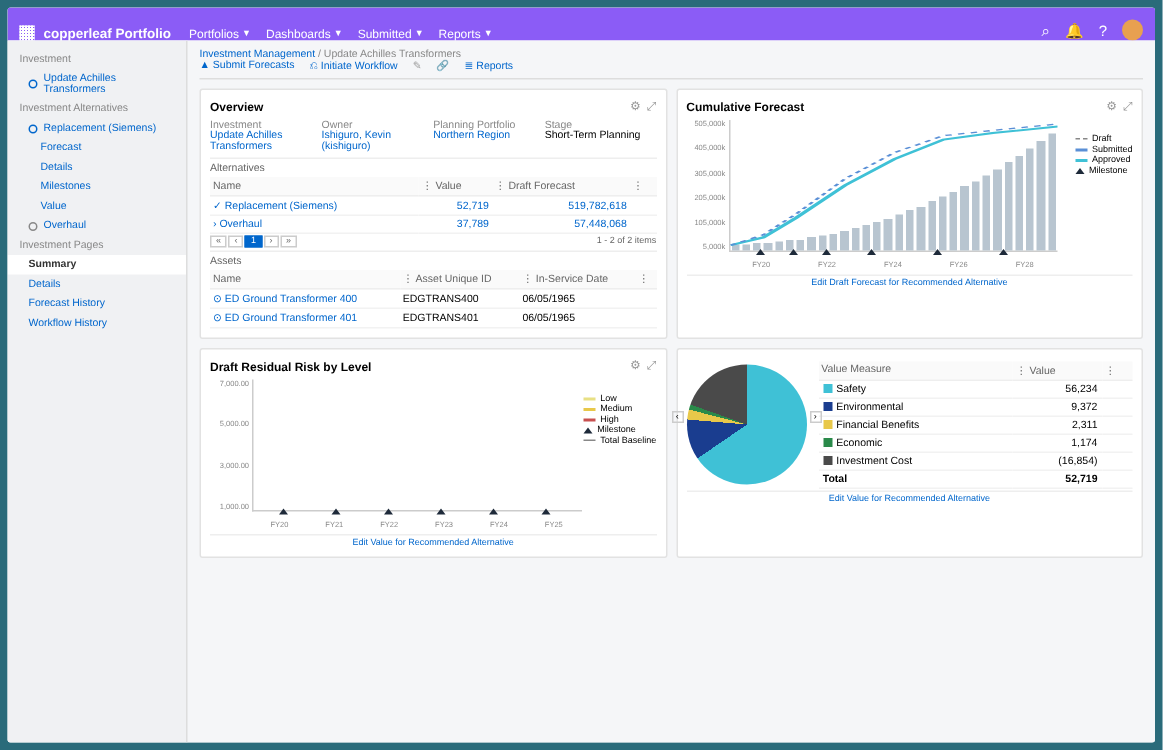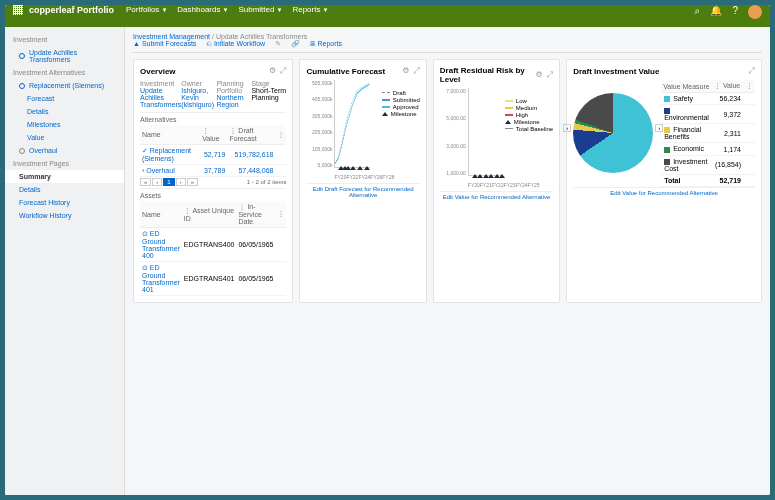--- a/index.html
+++ b/index.html
@@ -1,18 +1,18 @@
 <!DOCTYPE html>
 <html><head>
 <meta charset="utf-8">
 <style>
 *{margin:0;padding:0;box-sizing:border-box;font-family:Arial,Helvetica,sans-serif}
 body{background:#2a6b7a;width:775px;height:500px;overflow:hidden;font-size:8px}
 .app{background:#fff;width:765px;height:490px;margin:5px;border-radius:2px;overflow:hidden;display:flex;flex-direction:column}
-.topbar{background:#4d7c0f;height:22px;display:flex;align-items:flex-start;padding:0 8px;color:#fff}
+.topbar{background:#8b5cf6;height:22px;display:flex;align-items:flex-end;padding:0 8px;color:#fff}
 .appsicon{width:10px;height:10px;background:repeating-linear-gradient(#fff 0 1px,transparent 1px 2px),repeating-linear-gradient(90deg,#fff 0 1px,transparent 1px 2px);margin-right:6px}
 .logo{font-size:9px;font-weight:bold;margin-right:12px}
 .menuitem{font-size:8px;margin-right:10px;cursor:pointer;display:flex;align-items:center}
 .caret{font-size:6px;margin-left:2px}
 .spacer{flex:1}
 .ticon{margin-left:10px;cursor:pointer;font-size:10px}
 .avatar{width:14px;height:14px;border-radius:50%;background:#e8a050;margin-left:10px}
 .body{display:flex;flex:1;background:#f5f6f8;overflow:hidden}
 .sidebar{width:120px;background:#f0f1f3;border-right:1px solid #ddd;padding:6px 0;overflow:hidden}
 .side-section{font-size:7px;color:#888;padding:3px 8px}
@@ -22,21 +22,21 @@
 .side-sub{padding-left:22px}
 .dot{width:6px;height:6px;border-radius:50%;border:1px solid #0066cc;margin-right:4px;flex-shrink:0}
 .dot.open{border-color:#888}
 .main{flex:1;padding:6px 8px;overflow:hidden}
 .crumb{font-size:7px;color:#888}
 .crumb a{color:#0066cc;text-decoration:none}
 .title{font-size:14px;font-weight:300;color:#222;margin:3px 0}
 .actionbar{display:flex;gap:10px;font-size:7px;border-bottom:1px solid #ddd;padding-bottom:4px;margin-bottom:6px}
 .actionbar span{color:#0066cc;cursor:pointer}
 .actionbar .icon-only{color:#999}
-.cards{display:grid;grid-template-columns:1fr 1fr 1fr 1fr;gap:6px}
+.cards{display:grid;grid-template-columns:1fr 1fr;gap:6px}
 .card{background:#fff;border:1px solid #e2e2e2;border-radius:2px;padding:6px}
 .card-head{display:flex;justify-content:space-between;align-items:center;margin-bottom:4px}
 .card-title{font-size:8px;font-weight:bold}
 .card-icons{color:#999;font-size:8px}
 .card-icons span{margin-left:4px;cursor:pointer}
 .ovrow{display:flex;font-size:7px;margin-bottom:4px}
 .ovcol{flex:1}
 .ovcol .lbl{color:#888}
 .ovcol .val{color:#0066cc}
 .mini-title{font-size:7px;color:#666;margin:3px 0 2px;border-top:1px solid #eee;padding-top:3px}
@@ -378,24 +378,20 @@
        <div>
                   <span class="sw" style="border-top:1px solid #888"></span>
                   <span>Total Baseline</span>
                 </div>
       </div>
      </div>
      <div class="card-foot">Edit Value for Recommended Alternative</div>
     </div>
 
     <div class="card">
-     <div class="card-head">
-              <div class="card-title">Draft Investment Value</div>
-      <div class="card-icons"><span>⤢</span></div>
-            </div>
      <div class="piebox">
       <div style="position:relative">
        <div class="pie" id="pie" style="background: conic-gradient(rgb(63, 193, 214) 0deg, rgb(63, 193, 214) 235.549deg, rgb(26, 61, 143) 235.549deg, rgb(26, 61, 143) 274.806deg, rgb(232, 200, 74) 274.806deg, rgb(232, 200, 74) 284.486deg, rgb(42, 138, 74) 284.486deg, rgb(42, 138, 74) 289.403deg, rgb(74, 74, 74) 289.403deg, rgb(74, 74, 74) 360deg);"></div>
        <span style="position:absolute;left:-10px;top:35px;border:1px solid #ccc;padding:0 2px;font-size:6px;cursor:pointer">‹</span>
        <span style="position:absolute;right:-10px;top:35px;border:1px solid #ccc;padding:0 2px;font-size:6px;cursor:pointer">›</span>
       </div>
       <table class="valtable">
        <tbody>
                   <tr>
                     <th>Value Measure</th>

